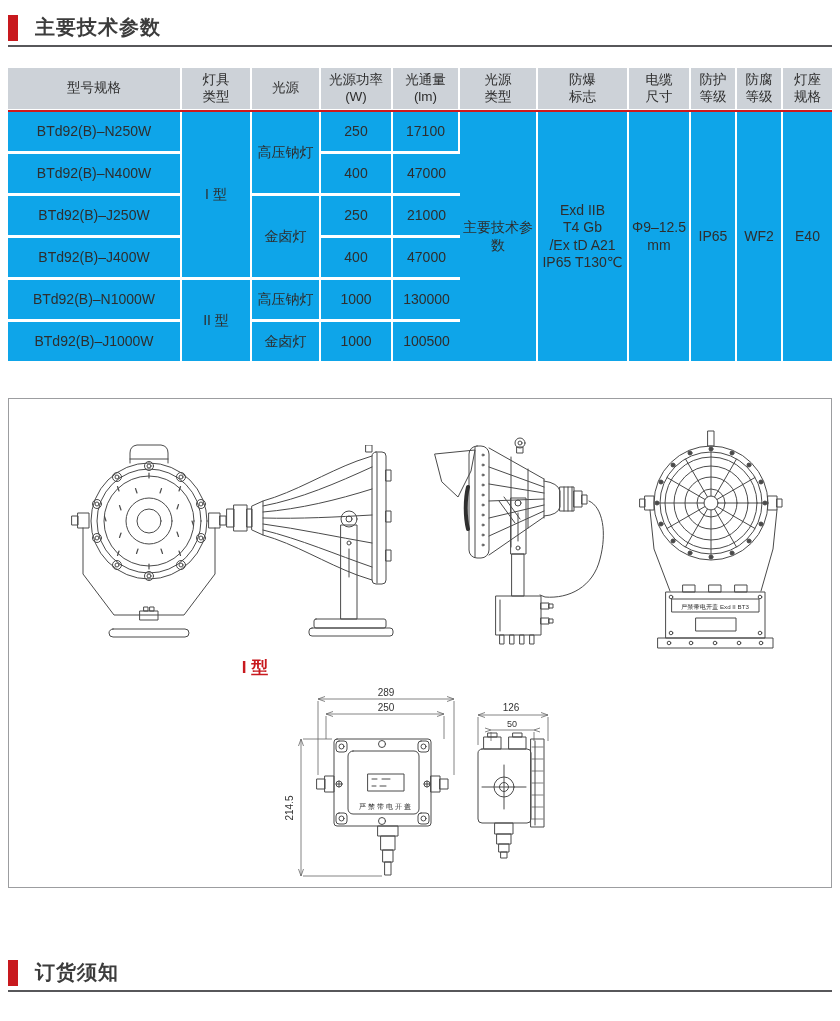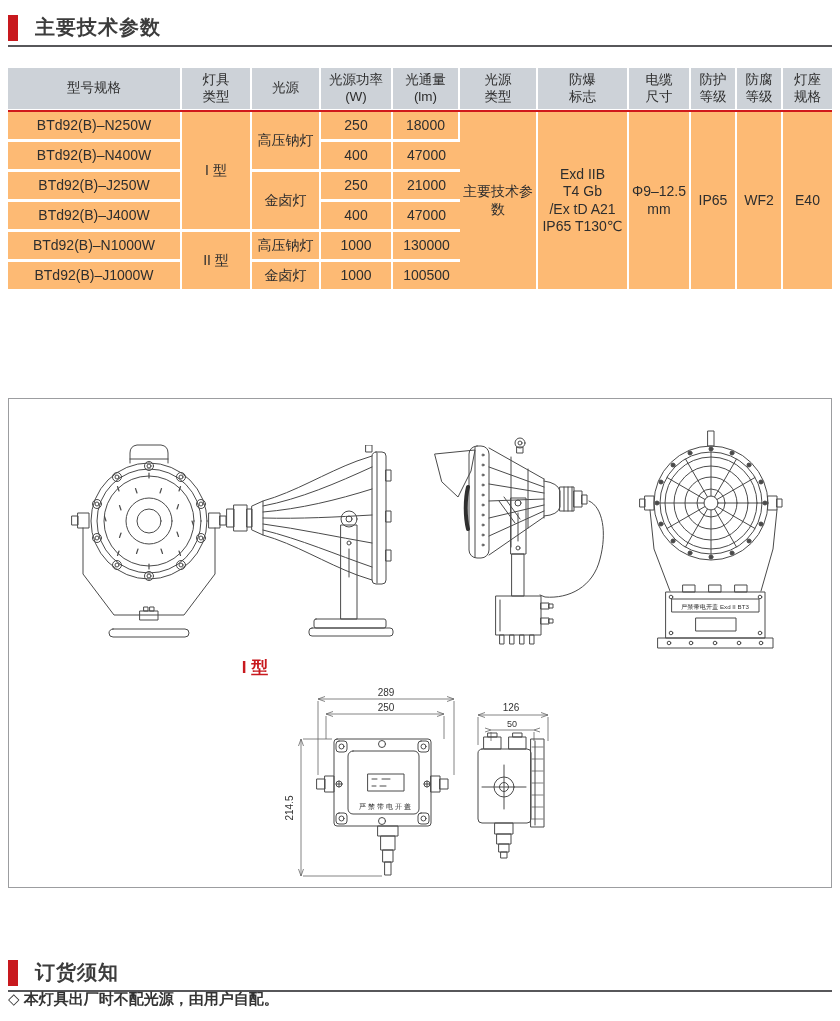--- a/index.html
+++ b/index.html
@@ -11,21 +11,21 @@
   .red-bar{display:inline-block;width:10px;height:26px;background:#c8191e;margin-right:17px;}
   .sec-header h2{margin:0;font-size:20px;font-weight:bold;color:#3c3c3c;letter-spacing:1px;}
   
   .table-wrap{position:absolute;left:8px;top:68px;width:824px;}
   table{border-collapse:separate;border-spacing:0;width:824px;table-layout:fixed;}
   th,td{text-align:center;vertical-align:middle;white-space:pre-line;box-sizing:border-box;
         border-right:2px solid #fff;padding:0 2px;}
   th:last-child,td:last-child{border-right:none;margin-top:11px;}
   th{background:#cdd2d8;height:44px;font-weight:normal;font-size:13.5px;line-height:1.25;
      border-bottom:3px solid #fff;color:#2e2e2e;}
-  td{background:#fdba74;height:30px;font-size:14px;line-height:1.25;border-bottom:3px solid #fff;}
+  td{background:#0ea5e9;height:42px;font-size:14px;line-height:1.25;border-bottom:3px solid #fff;}
   .red-rule{position:absolute;left:0;top:42px;width:824px;height:2px;background:#d0181c;z-index:2;}
   
   .drawing-box{position:absolute;left:8px;top:398px;width:822px;height:488px;
                border:1px solid #9c9da0;background:#fff;}
   .drawing-box svg{position:absolute;}
   .type-label{position:absolute;left:198px;top:257px;width:96px;text-align:center;
               color:#c8191e;font-size:17px;font-weight:bold;}
   
   .note{position:absolute;left:8px;top:990px;margin:0;font-size:15px;font-weight:bold;color:#333;}
   svg text{font-family:"Liberation Sans","DejaVu Sans",sans-serif;fill:#333;stroke:none;}
@@ -78,21 +78,21 @@
           <th>灯座
 规格</th>
         </tr>
       </thead>
       <tbody>
         <tr>
           <td>BTd92(B)–N250W</td>
           <td rowspan="4">I 型</td>
           <td rowspan="2">高压钠灯</td>
           <td>250</td>
-          <td>18000</td>
+          <td>17100</td>
           <td rowspan="6">主要技术参数</td>
           <td rowspan="6">Exd IIB
 T4 Gb
 /Ex tD A21
 IP65 T130℃</td>
           <td rowspan="6">Φ9–12.5
 mm</td>
           <td rowspan="6">IP65</td>
           <td rowspan="6">WF2</td>
           <td rowspan="6">E40</td>
@@ -434,15 +434,14 @@
           <rect x="37" y="151" width="6" height="6"></rect>
       </g>
     </svg>
   </div>
 
   <div class="sec-header" style="top:959px">
     <span class="red-bar"></span>
     <h2>订货须知</h2>
   </div>
 
-  <p class="note">◇ 本灯具出厂时不配光源，由用户自配。</p>
 
 </div>
 
 </body></html>

